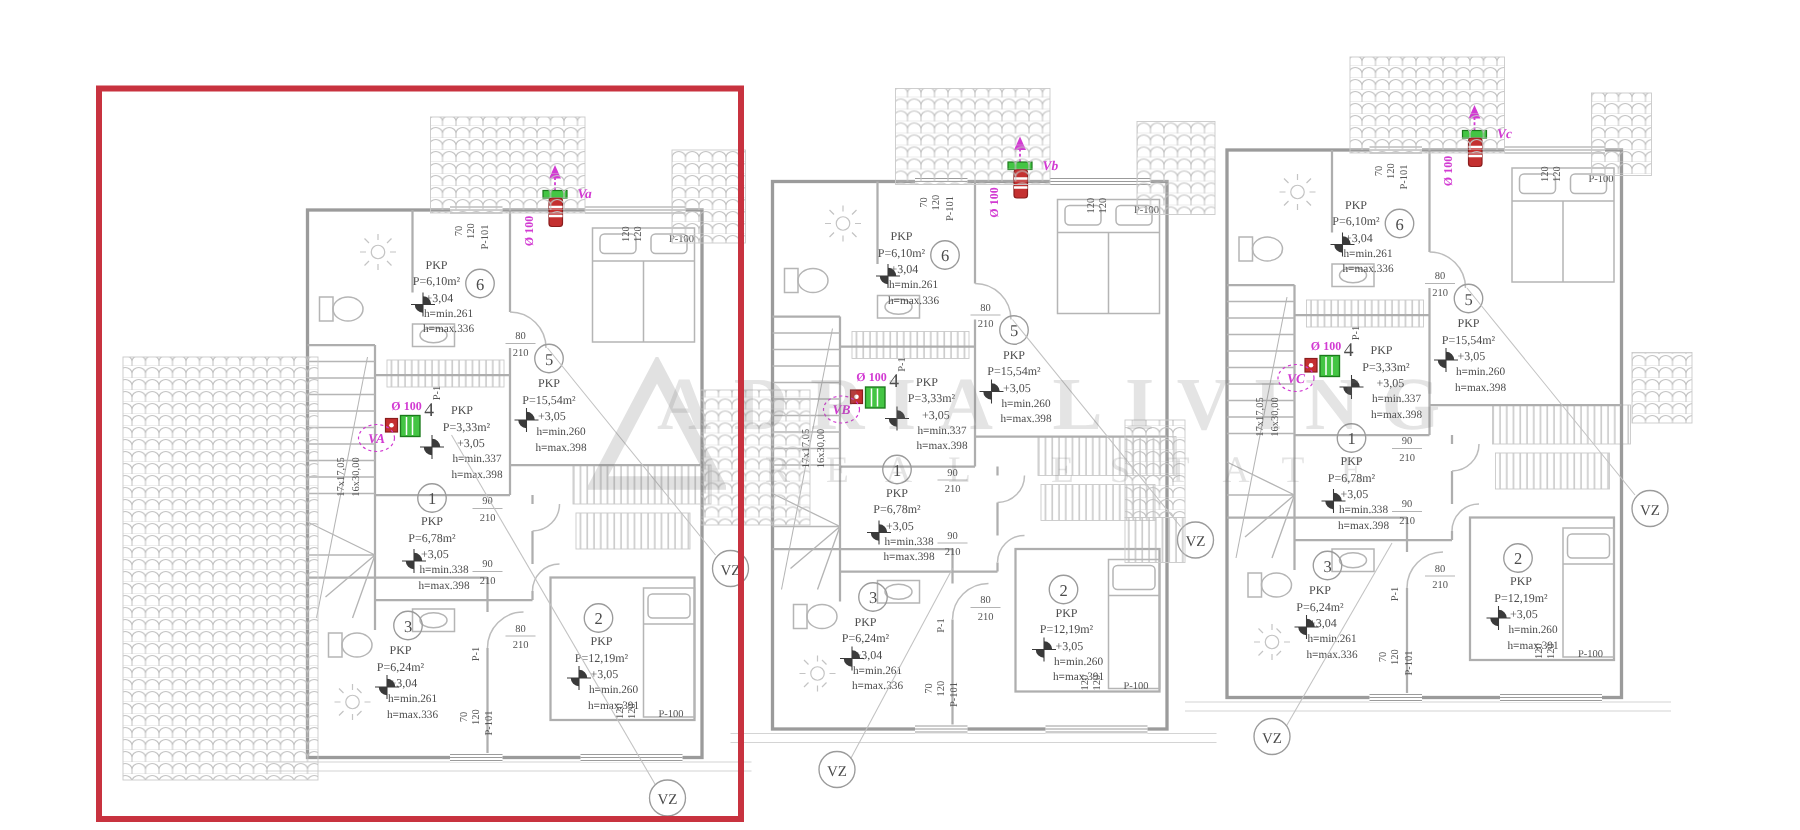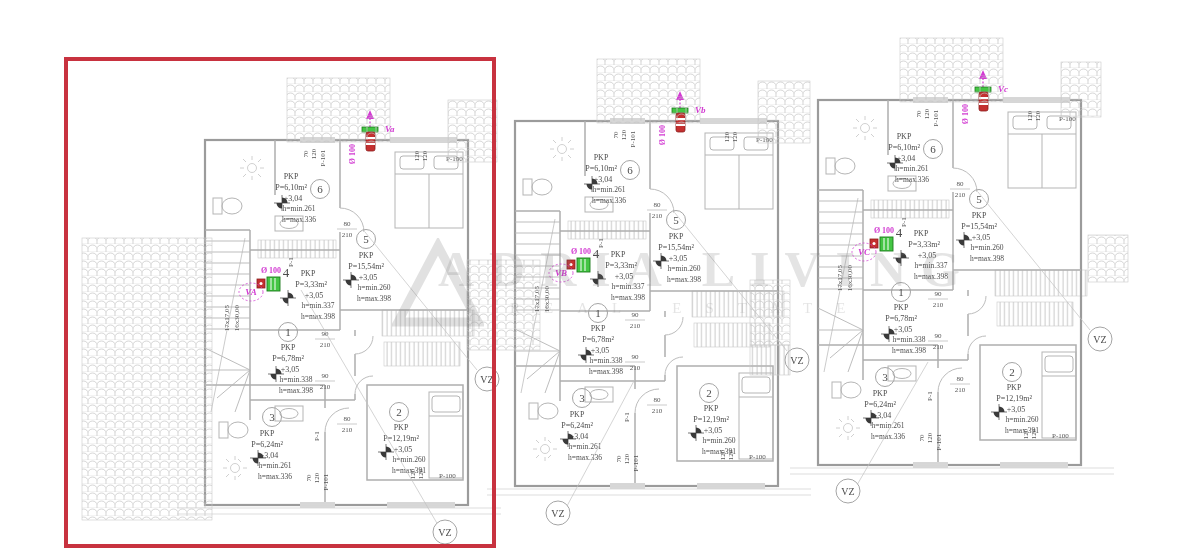--- a/index.html
+++ b/index.html
@@ -4,21 +4,21 @@
 <style>
   html,body{margin:0;padding:0;background:#ffffff;}
   #stage{position:relative;width:1200px;height:553px;background:#ffffff;overflow:hidden;
          font-family:"Liberation Serif",serif;}
   #stage svg{position:absolute;left:0;top:0;}
   .watermark{position:absolute;left:392px;top:238px;width:700px;height:110px;
              pointer-events:none;color:rgba(120,120,120,.20);font-family:Liberation Serif, serif;}
   .wm-logo{position:absolute;left:0;top:0;}
   .wm-line1{position:absolute;left:46px;top:2px;font-size:50px;letter-spacing:15px;
             font-weight:bold;white-space:nowrap;}
-  .wm-line2{position:absolute;left:118px;top:62px;font-size:15px;letter-spacing:24px;
+  .wm-line2{position:absolute;left:118px;top:62px;font-size:25px;letter-spacing:24px;
             white-space:nowrap;}
   .hl-frame{position:absolute;left:64px;top:57px;width:424px;height:483px;
             border:4px solid #c8323f;}
 </style>
 </head>
 <body>
 
 <div id="stage">
 
 <svg width="1200" height="553" viewBox="0 0 1200 553">

